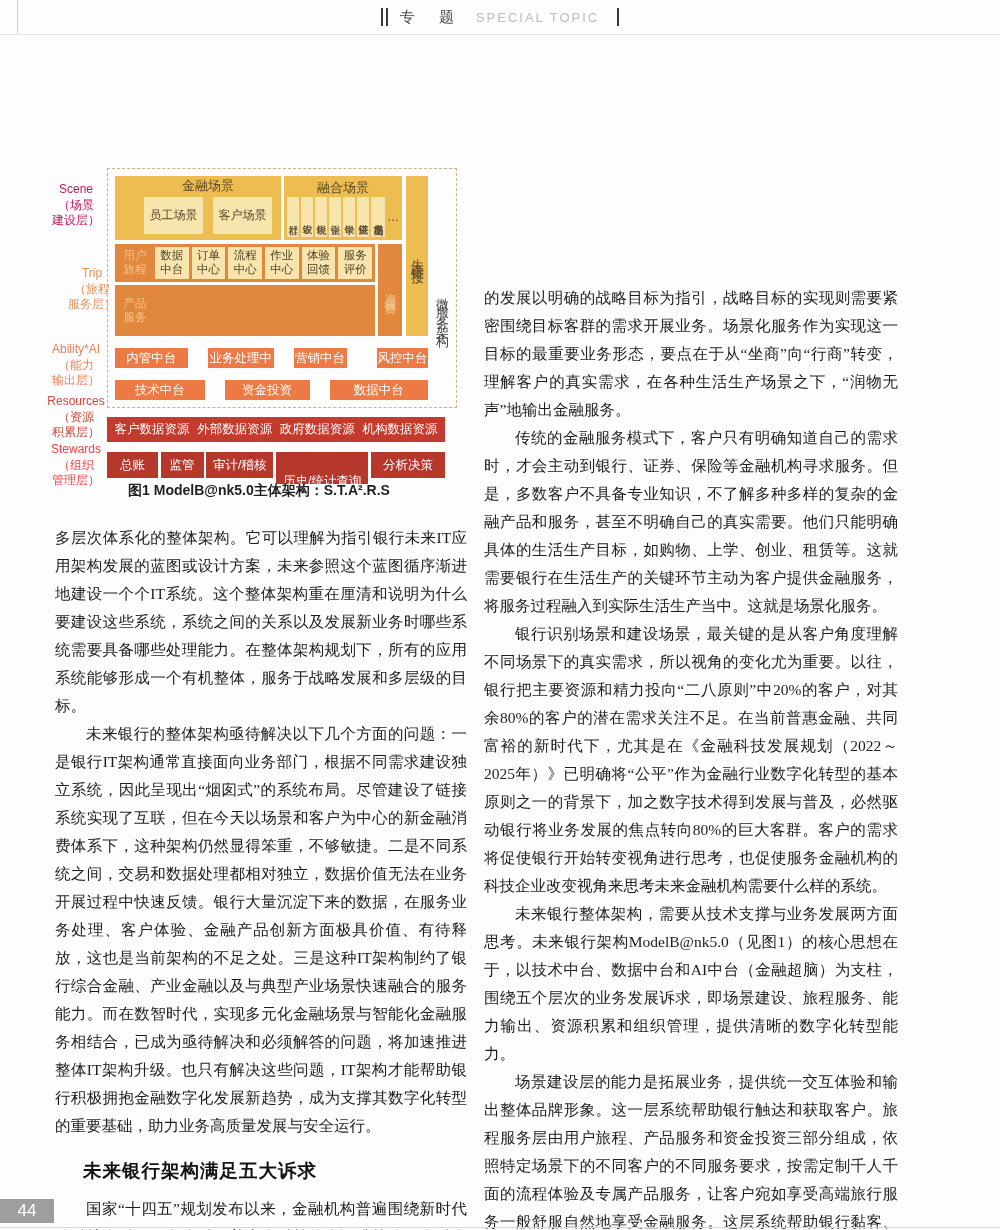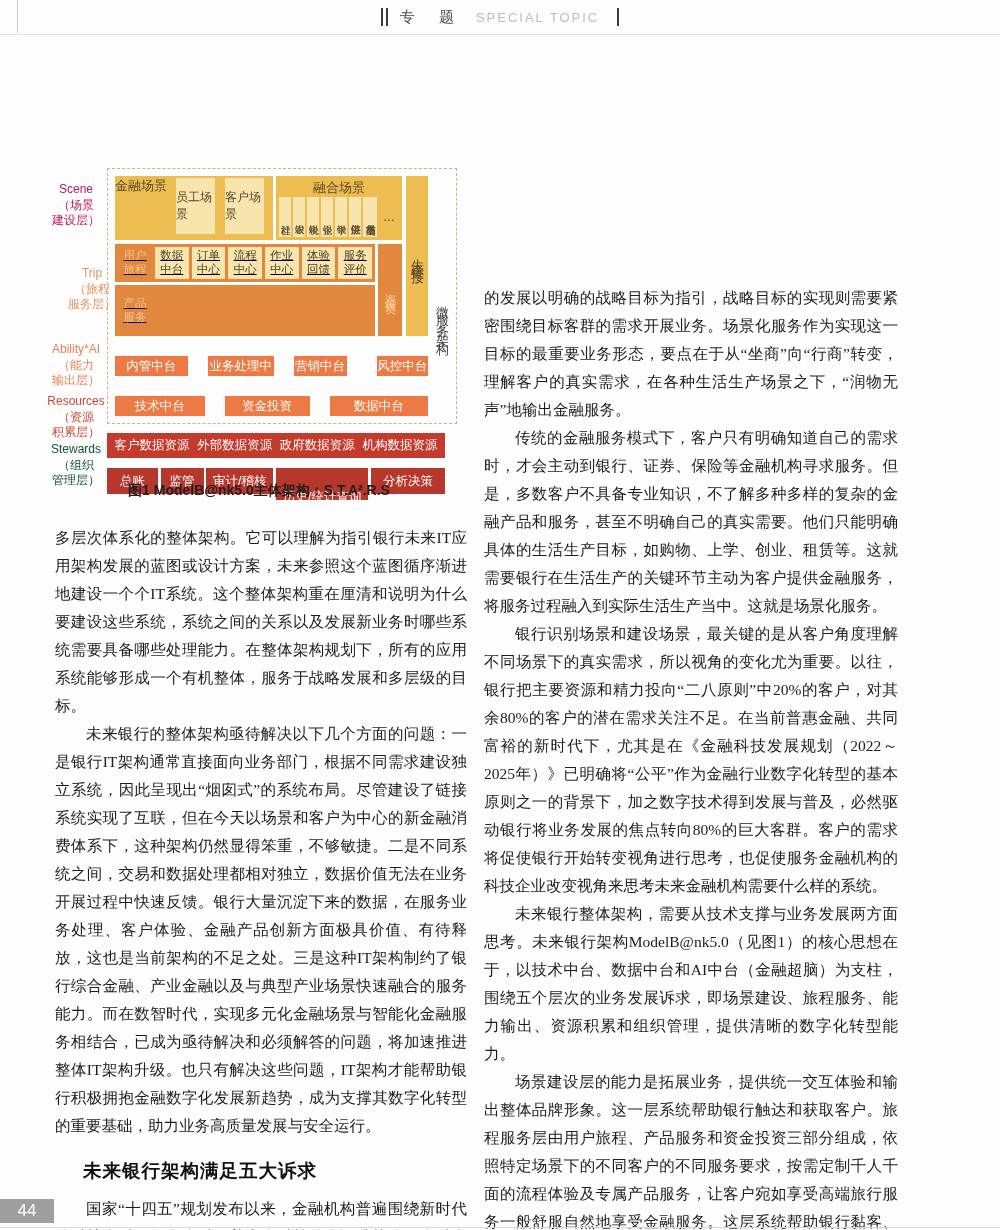--- a/index.html
+++ b/index.html
@@ -17,64 +17,64 @@
   .corner-tick { position:absolute; top:0; left:17px; width:1px; height:33px; background:#cfcfcf; }
 
   
   .diagram { position:absolute; left:45px; top:166px; width:412px; height:322px; }
   .layer-label { position:absolute; left:0; width:62px; text-align:center;
                  font-size:12px; line-height:1.3; white-space:pre-line; }
   .ll-scene { top:16px;  color:#be185d; }
   .ll-trip  { top:100px; color:#e2945e;margin-left:16px; }
   .ll-ability { top:176px; color:#e8825a; }
   .ll-resources { top:228px; color:#c94a38; }
-  .ll-stewards  { top:276px; color:#14532d; }
+  .ll-stewards  { top:276px; color:#ef4444; }
 
   .diagram-main { position:absolute; left:62px; top:0; width:350px; }
   .dashed-box { margin-top:2px; border:1px dashed #c9b586; padding:7px 28px 7px 7px; position:relative; }
   .micro { position:absolute; right:4px; top:52px; bottom:8px; width:20px;
            display:flex; align-items:center; justify-content:center; }
   .vtext { writing-mode:vertical-rl; text-orientation:upright; }
   .micro .vtext { font-size:13px; color:#3c3c3c; letter-spacing:9px; }
 
   .upper { display:flex; }
   .upper-left { flex:1; }
   .eco { width:22px; margin-left:4px; background:#eebd52;
          display:flex; align-items:center; justify-content:center; }
   .eco .vtext { font-size:13px; color:#5b4a2a; letter-spacing:4px; }
 
   .row-scene { display:flex; gap:3px; height:64px; }
-  .fin { flex:1.32; background:#eebd52; display:flex; flex-direction:row; }
+  .fin { flex:1.32; background:#eebd52; display:flex; flex-direction:column;padding-left:20px; }
   .blk-title { height:19px; line-height:19px; text-align:center; font-size:13px; color:#5b4a2a; }
   .fin-subs { flex:1; display:flex; gap:10px; padding:2px 9px 6px; }
   .fin-sub { flex:1; background:#f8e5ae; display:flex; align-items:center; justify-content:center;
              font-size:12px; color:#55472a; }
   .fusion { flex:1; background:#eebd52; display:flex; flex-direction:column; padding:2px 3px 3px; }
   .fusion-strips { flex:1; display:flex; gap:2px; }
   .strip { width:12px; background:#f8e5ae; display:flex; align-items:center; justify-content:center; }
   .strip .vtext { font-size:10px; line-height:12px; color:#55472a; }
   .strip-wide { width:14px; }
   .strip-ellipsis { flex:1; display:flex; align-items:center; justify-content:center;
                     font-size:12px; color:#55472a; background:transparent; }
 
   .row-trip { margin-top:4px; display:flex; gap:3px; height:92px; }
-  .trip-main { flex:1; display:flex; flex-direction:column;text-decoration:underline; }
+  .trip-main { flex:1; display:flex; flex-direction:column; }
   .trip-r1 { background:#e2873e; display:flex; gap:3px; padding:3px; height:38px; }
   .trip-label { width:34px; color:#f2c68c; font-size:11.5px; line-height:1.2;
                 display:flex; align-items:center; justify-content:center; text-align:center; }
   .cell { flex:1; background:#f8e5ae; color:#4f4327; font-size:11.5px; line-height:1.2;
           display:flex; align-items:center; justify-content:center; text-align:center; }
   .trip-r23 { background:#e2873e; margin-top:3px; flex:1; display:flex; gap:3px; padding:3px; }
   .r23-grid { flex:1; display:flex; flex-direction:column; gap:3px; }
   .r23-row { flex:1; display:flex; gap:3px; }
   .capital { width:24px; background:#e2873e; display:flex; align-items:center; justify-content:center; }
   .capital .vtext { font-size:12px; color:#f2c68c; letter-spacing:3px; }
 
   .ability { margin-top:6px; }
-  .ab-row { display:flex; gap:20px; margin-top:20px; }
+  .ab-row { display:flex; gap:20px; margin-top:12px; }
   .ab { background:#ed7a44; color:#fff; font-size:12.5px; height:20px; line-height:20px; text-align:center; }
   .ab-gap { margin-left:10px; }
   .f110{flex:1.1} .f100{flex:1} .f095{flex:.95} .f080{flex:.8} .f078{flex:.78}
 
   .resources-bar { margin-top:9px; width:338px; height:25px; background:#c33b2c;
                    display:flex; align-items:center; justify-content:space-evenly;
                    color:#fff; font-size:12.5px; }
   .stewards-row { margin-top:10px; width:338px; display:flex; justify-content:space-between;border-radius:10px; }
   .st { height:26px; line-height:26px; background:#b6372c; color:#fff; font-size:12.5px;
         text-align:center; }

